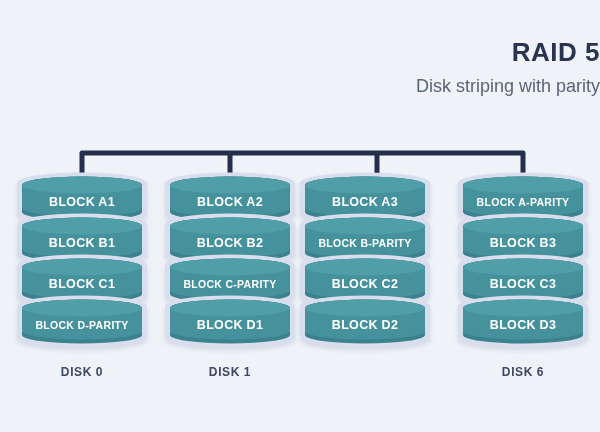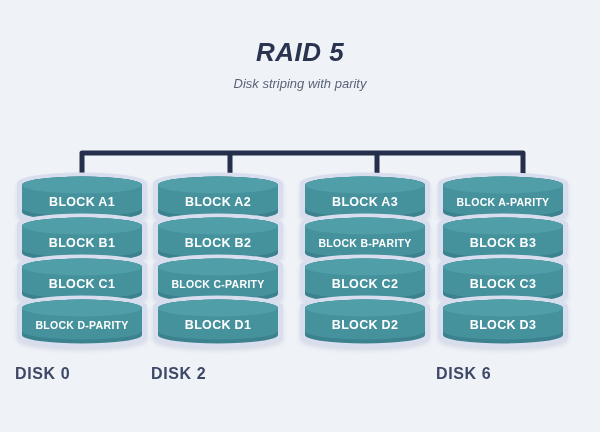--- a/index.html
+++ b/index.html
@@ -8,57 +8,57 @@
     --block-text:#ffffff; --disk-label:#3d4866;
   }
   *{box-sizing:border-box;}
   html,body{margin:0;padding:0;}
   body{
     width:600px;height:432px;overflow:hidden;
     background:var(--bg);
     font-family:"Liberation Sans", sans-serif;
     position:relative;
   }
-  .header{padding-top:38px;text-align:center;font-style:italic;}
+  .header{padding-top:38px;text-align:right;}
   .title{
     margin:0;font-size:26px;font-weight:800;letter-spacing:.5px;
     color:var(--title);line-height:1.1;
   }
   .subtitle{
-    margin:9px 0 0 0;font-size:13px;font-weight:400;
+    margin:9px 0 0 0;font-size:18px;font-weight:400;
     color:var(--subtitle);line-height:1.2;
   }
   .connector{
     position:absolute;left:0;top:0;width:600px;height:432px;
     pointer-events:none;
   }
   .connector path{
     stroke:var(--connector);stroke-width:5;fill:none;
     stroke-linecap:round;stroke-linejoin:round;
   }
   .disk{
-    position:absolute;top:172px;width:134px;
-  }
-  .disk-0{left:15px;} .disk-1{left:151px;} .disk-2{left:298px;} .disk-3{left:436px;}
+    position:absolute;top:172px;width:134px;text-align:center;
+  }
+  .disk-0{left:15px;} .disk-1{left:163px;} .disk-2{left:298px;} .disk-3{left:456px;}
   .stack{
     display:block;margin:0 auto;
     filter:drop-shadow(0 3px 2px rgba(96,112,150,.18));
   }
   .halo{fill:var(--halo);}
   .cyl-dark{fill:var(--cyl-dark);}
   .cyl-body{fill:var(--cyl-body);}
   .cyl-top{fill:var(--cyl-top);}
   .block-label{
     font-family:"Liberation Sans", sans-serif;
     font-size:12.5px;font-weight:700;letter-spacing:.3px;
     fill:var(--block-text);text-anchor:middle;
   }
   .block-label.parity{font-size:10.5px;}
   .disk-label{
-    margin-top:16px;font-size:16px;font-weight:700;letter-spacing:.6px;
+    margin-top:16px;font-size:12px;font-weight:700;letter-spacing:.6px;
     color:var(--disk-label);
   }
 </style>
 </head>
 <body>
 
 <div class="header">
   <h1 class="title">RAID 5</h1>
   <div class="subtitle">Disk striping with parity</div>
 </div>
@@ -125,21 +125,21 @@
       <text class="block-label parity" x="67" y="31">BLOCK C-PARITY</text>
     </g>
     <g transform="translate(0,126)">
       <path class="halo" d="M2,8 A65,10.5 0 0 1 132,8 L132,39 A65,10.5 0 0 1 2,39 Z"></path>
       <path class="cyl-dark" d="M7,10 A60,8.5 0 0 1 127,10 L127,37 A60,8.5 0 0 1 7,37 Z"></path>
       <path class="cyl-body" d="M7,10 A60,8.5 0 0 1 127,10 L127,33 A60,8.5 0 0 1 7,33 Z"></path>
       <ellipse class="cyl-top" cx="67" cy="10" rx="60" ry="8.5"></ellipse>
       <text class="block-label" x="67" y="31">BLOCK D1</text>
     </g>
   </svg>
-  <div class="disk-label">DISK 2</div>
+  <div class="disk-label">DISK 1</div>
 </div>
 
 <div class="disk disk-2">
   <svg class="stack" width="134" height="177" viewBox="0 0 134 177">
     <g transform="translate(0,3)">
       <path class="halo" d="M2,8 A65,10.5 0 0 1 132,8 L132,39 A65,10.5 0 0 1 2,39 Z"></path>
       <path class="cyl-dark" d="M7,10 A60,8.5 0 0 1 127,10 L127,37 A60,8.5 0 0 1 7,37 Z"></path>
       <path class="cyl-body" d="M7,10 A60,8.5 0 0 1 127,10 L127,33 A60,8.5 0 0 1 7,33 Z"></path>
       <ellipse class="cyl-top" cx="67" cy="10" rx="60" ry="8.5"></ellipse>
       <text class="block-label" x="67" y="31">BLOCK A3</text>

